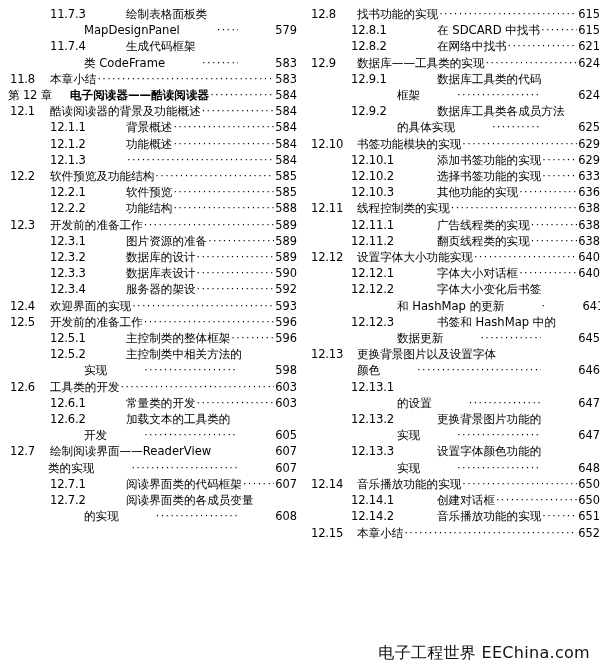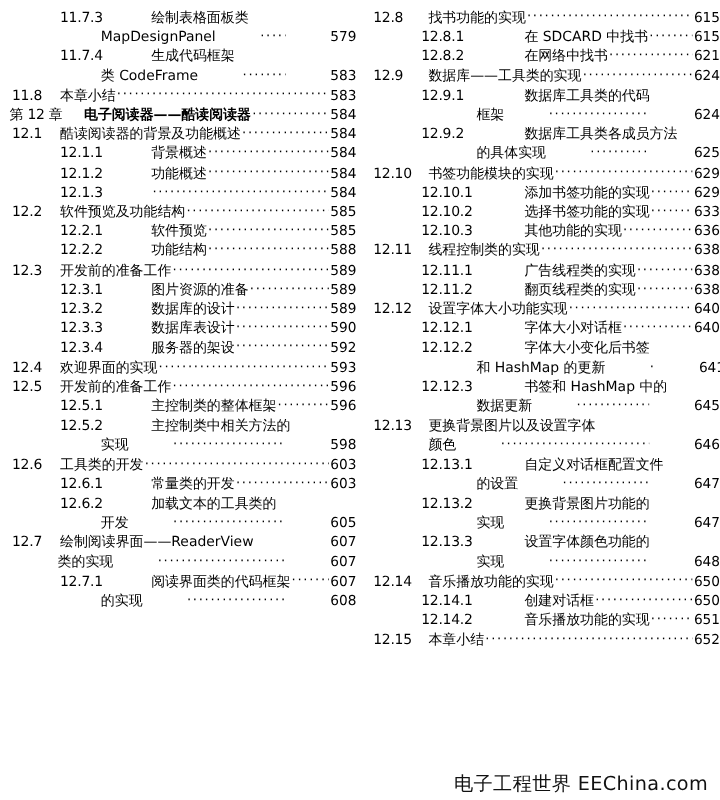--- a/index.html
+++ b/index.html
@@ -335,20 +335,28 @@
           </span>
         </div>
         <div class="toc-row lvl3">
           <span class="num">12.7.1</span>
           <span class="body-wrap">
             <span class="txt">阅读界面类的代码框架</span>
             <span class="dots"></span>
             <span class="pg">607</span>
           </span>
         </div>
+        <div class="toc-row lvl3 nodots">
+          <span class="num">12.7.2</span>
+          <span class="body-wrap">
+            <span class="txt">阅读界面类的各成员变量</span>
+            <span class="dots"></span>
+            <span class="pg"></span>
+          </span>
+        </div>
         <div class="cont">
           <span class="pad" style="width: 76px;"></span>
           <span class="body-wrap">
             <span class="txt">的实现</span>
             <span class="dots"></span>
             <span class="pg">608</span>
           </span>
         </div>
       </div>
     <div class="col" id="col-right">
@@ -531,25 +539,20 @@
         <div class="cont">
           <span class="pad" style="width: 46px;"></span>
           <span class="body-wrap">
             <span class="txt">颜色</span>
             <span class="dots"></span>
             <span class="pg">646</span>
           </span>
         </div>
         <div class="toc-row lvl3c nodots">
           <span class="num">12.13.1</span>
-          <span class="body-wrap">
-            <span class="txt">自定义对话框配置文件</span>
-            <span class="dots"></span>
-            <span class="pg"></span>
-          </span>
         </div>
         <div class="cont">
           <span class="pad" style="width: 86px;"></span>
           <span class="body-wrap">
             <span class="txt">的设置</span>
             <span class="dots"></span>
             <span class="pg">647</span>
           </span>
         </div>
         <div class="toc-row lvl3c nodots">

